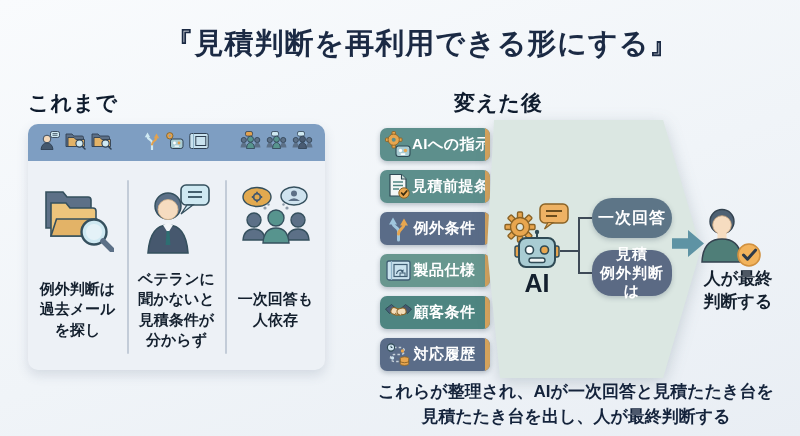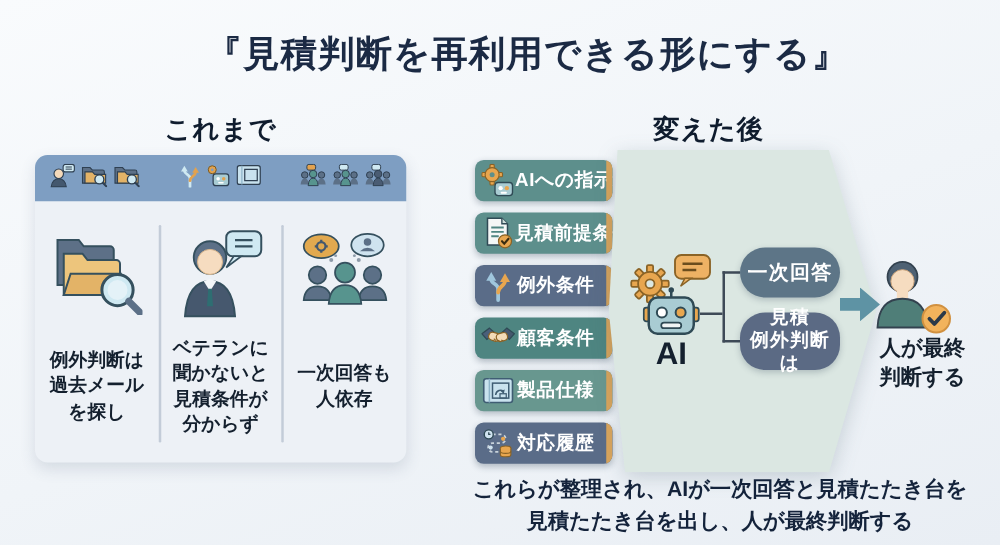--- a/index.html
+++ b/index.html
@@ -3,24 +3,24 @@
 <meta charset="utf-8">
 <style>
   * { margin:0; padding:0; box-sizing:border-box; }
   body { background:#dfe5ec; font-family:"Liberation Sans","DejaVu Sans",sans-serif; }
   .stage{ position:relative; width:800px; height:436px; overflow:hidden;
           background:linear-gradient(160deg,#f9fbfd 0%,#f0f4f8 55%,#e9eef4 100%); }
 
   .title{ position:absolute; top:24px; left:0; width:800px; text-align:center;
           font-size:29px; font-weight:900; color:#1b2a44; letter-spacing:1px;margin-left:22px; }
 
-  .section-hdr{ position:absolute; top:89px; text-align:center; font-size:21px;
+  .section-hdr{ position:absolute; top:89px; text-align:left; font-size:21px;
                 font-weight:800; color:#0f1c2e; letter-spacing:1px; }
   .hdr-left{ left:28px; width:297px; }
-  .hdr-right{ left:482px; width:170px; }
+  .hdr-right{ left:454px; width:170px; }
 
   
   .panel-left{ position:absolute; left:28px; top:124px; width:297px; height:246px;
                background:#edf1f6; border-radius:10px;
                box-shadow:0 5px 12px rgba(70,90,120,.16); }
   .panel-left-bar{ height:37px; background:#7e9ec2; border-radius:10px 10px 0 0;
                    display:flex; align-items:center; justify-content:space-between;
                    padding:0 12px; }
   .bar-group{ display:flex; gap:5px; align-items:center; }
   .divider{ position:absolute; top:56px; bottom:16px; width:2px; background:#c3ccd8;
@@ -265,47 +265,47 @@
           <svg width="27" height="27" viewBox="0 0 27 27">
             <path d="M13.5,25 V16 C13.5,12 8,12 8,8.5" fill="none" stroke="#9fc6dd" stroke-width="3" stroke-linecap="round"></path>
             <path d="M13.5,19 C13.5,14 19,14 19,9.5" fill="none" stroke="#e8a64f" stroke-width="3" stroke-linecap="round"></path>
             <polygon points="4,9.5 12,9.5 8,2.5" fill="#9fc6dd"></polygon>
             <polygon points="15,10.5 23,10.5 19,3.5" fill="#e8a64f"></polygon>
           </svg>
         </span>
       <span class="chip-label">例外条件</span>
       <span class="chip-strip" style="background: rgb(216, 164, 92);"></span>
     </div>
+    <div class="chip" style="background: rgb(104, 151, 143);">
+      <span class="chip-icon">
+          <svg width="27" height="27" viewBox="0 0 27 27">
+            <rect x="2" y="4" width="23" height="19" rx="2" fill="#c9e2ee" stroke="#3f5d73" stroke-width="1.3"></rect>
+            <line x1="6.5" y1="4" x2="6.5" y2="23" stroke="#8fb4c9" stroke-width="1.2"></line>
+            <rect x="9" y="7.5" width="13" height="12" fill="none" stroke="#3f5d73" stroke-width="1.2"></rect>
+            <path d="M11.5,17 C12,13 16,12.5 17.5,14" fill="none" stroke="#3f5d73" stroke-width="1.2"></path>
+            <polygon points="18.8,12.5 18,16.2 15.5,13.8" fill="#3f5d73"></polygon>
+            <rect x="15" y="16" width="5" height="3.5" fill="none" stroke="#3f5d73" stroke-width="1"></rect>
+          </svg>
+        </span>
+      <span class="chip-label">製品仕様</span>
+      <span class="chip-strip" style="background: rgb(216, 164, 92);"></span>
+    </div>
     <div class="chip" style="background: rgb(78, 133, 129);">
       <span class="chip-icon">
           <svg width="27" height="27" viewBox="0 0 27 27">
             <polygon points="0.5,10 6.5,5.5 11,9.5 4.5,14.5" fill="#4a5f7a" stroke="#2f4a55" stroke-width="1"></polygon>
             <polygon points="26.5,10 20.5,5.5 16,9.5 22.5,14.5" fill="#46586e" stroke="#2f4a55" stroke-width="1"></polygon>
             <g fill="#f3dcb8" stroke="#8a6326" stroke-width="1">
               <rect x="6" y="9" width="9" height="6.5" rx="3" transform="rotate(18 10 12)"></rect>
               <rect x="12" y="9.5" width="9" height="6.5" rx="3" transform="rotate(-14 16 12.5)"></rect>
             </g>
             <path d="M10,14 l2,1.5 M13,15 l2,1.2 M16,15 l1.8,0.8" stroke="#8a6326" stroke-width="0.9" fill="none"></path>
           </svg>
         </span>
       <span class="chip-label">顧客条件</span>
-      <span class="chip-strip" style="background: rgb(216, 164, 92);"></span>
-    </div>
-    <div class="chip" style="background: rgb(104, 151, 143);">
-      <span class="chip-icon">
-          <svg width="27" height="27" viewBox="0 0 27 27">
-            <rect x="2" y="4" width="23" height="19" rx="2" fill="#c9e2ee" stroke="#3f5d73" stroke-width="1.3"></rect>
-            <line x1="6.5" y1="4" x2="6.5" y2="23" stroke="#8fb4c9" stroke-width="1.2"></line>
-            <rect x="9" y="7.5" width="13" height="12" fill="none" stroke="#3f5d73" stroke-width="1.2"></rect>
-            <path d="M11.5,17 C12,13 16,12.5 17.5,14" fill="none" stroke="#3f5d73" stroke-width="1.2"></path>
-            <polygon points="18.8,12.5 18,16.2 15.5,13.8" fill="#3f5d73"></polygon>
-            <rect x="15" y="16" width="5" height="3.5" fill="none" stroke="#3f5d73" stroke-width="1"></rect>
-          </svg>
-        </span>
-      <span class="chip-label">製品仕様</span>
       <span class="chip-strip" style="background: rgb(216, 164, 92);"></span>
     </div>
     <div class="chip" style="background: rgb(90, 108, 136);">
       <span class="chip-icon">
           <svg width="27" height="27" viewBox="0 0 27 27">
             <path d="M9,6.5 h7 a3.5,3.5 0 0 1 0,7 h-7 a3.5,3.5 0 0 0 0,7 h5" fill="none" stroke="#c8d2da" stroke-width="1.4" stroke-dasharray="2.5 2.2"></path>
             <circle cx="6" cy="6.5" r="3.6" fill="#cfe3ef" stroke="#2f4a55" stroke-width="1.1"></circle>
             <path d="M6,4.8 v1.7 h1.4" fill="none" stroke="#2f4a55" stroke-width="1"></path>
             <circle cx="17.5" cy="10" r="1.7" fill="#e8a64f"></circle>
             <circle cx="7.5" cy="17" r="1.7" fill="#cfe3ef"></circle>

